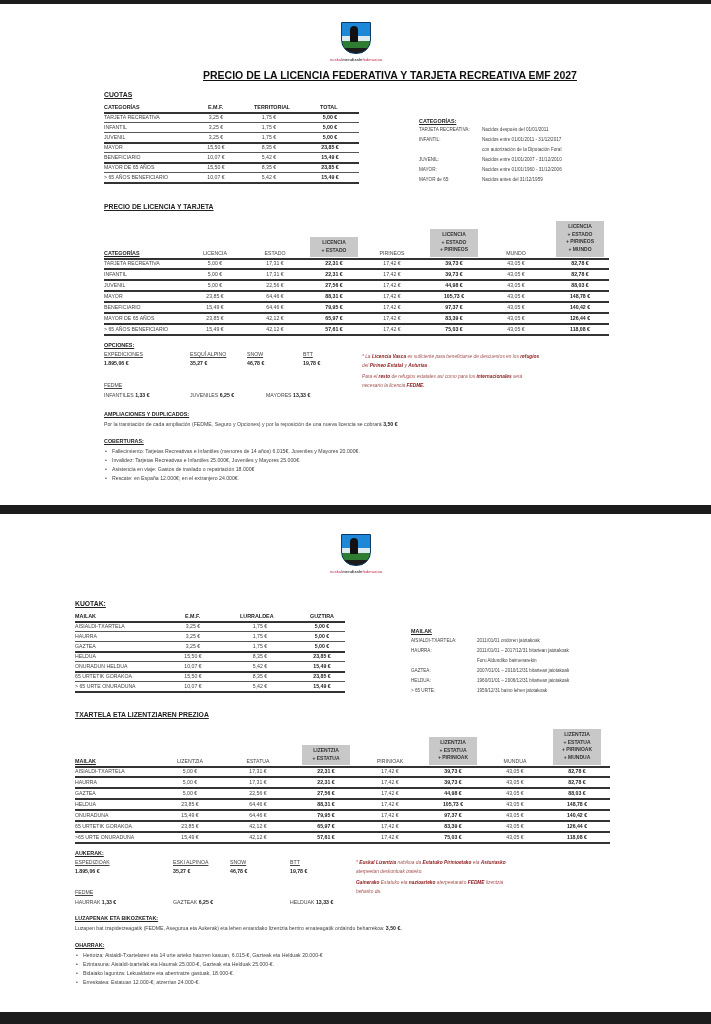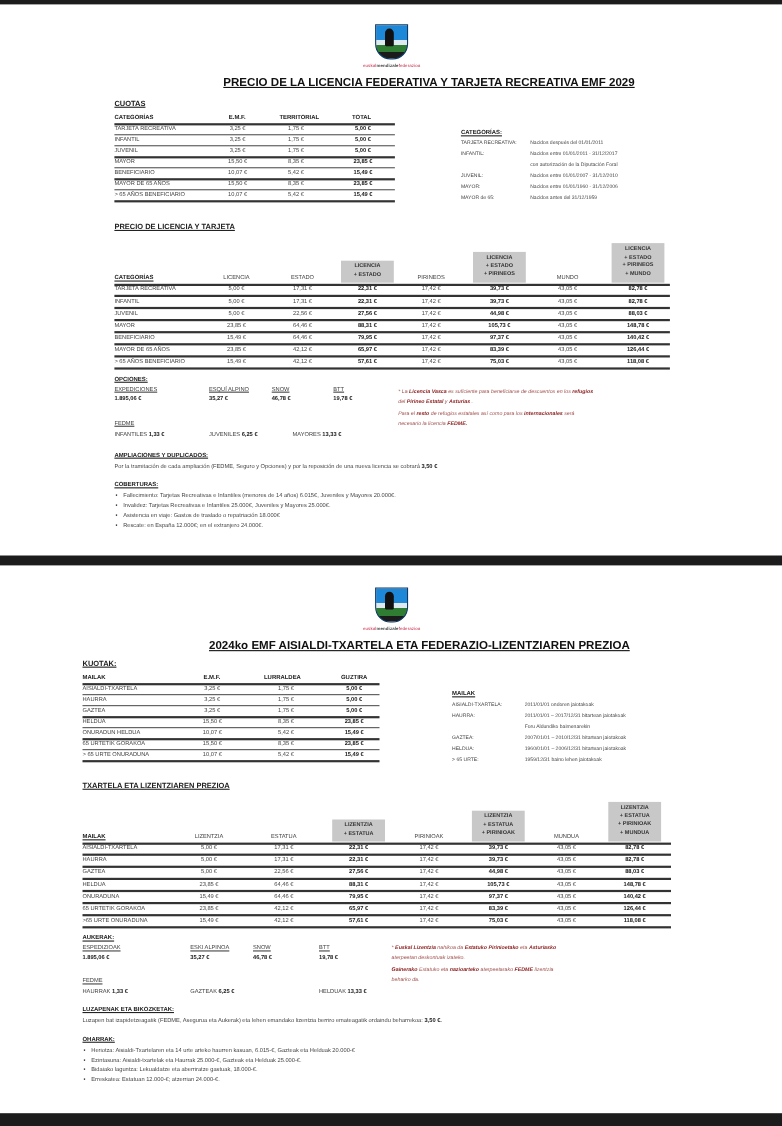--- a/index.html
+++ b/index.html
@@ -30,21 +30,21 @@
 </style>
 </head>
 <body>
 
 <div class="page" id="page1">
   <div class="logo" style="left:341px; top:18px;">
       <div class="shield"></div>
       <div class="fig"></div>
     </div>
   <div class="brand" style="left:330px; top:53px;"><span>euskal</span><b>mendizale</b><span>federazioa</span></div>
-  <div class="title" style="left:203px; top:65px;">PRECIO DE LA LICENCIA FEDERATIVA Y TARJETA RECREATIVA EMF 2029</div>
+  <div class="title" style="left:203px; top:65px;">PRECIO DE LA LICENCIA FEDERATIVA Y TARJETA RECREATIVA EMF 2027</div>
 
   <div class="sec" style="left:104px; top:87px;">CUOTAS</div>
   <div>
     <div class="hdr" style="left:104px; top:100px;">CATEGORÍAS</div>
     <div class="hdr" style="left:208px; top:100px;">E.M.F.</div>
     <div class="hdr" style="left:254px; top:100px;">TERRITORIAL</div>
     <div class="hdr" style="left:320px; top:100px;">TOTAL</div>
     <div class="hl" style="left:104px; top:108px; width:255px;"></div>
     <div id="cuotas-rows">
         <div>
@@ -269,21 +269,20 @@
       <div class="bul" style="left:112px; top:471px;">Rescate: en España 12.000€; en el extranjero 24.000€.</div>
     </div>
 </div>
 
 <div class="page" id="page2">
   <div class="logo" style="left:341px; top:20px;">
       <div class="shield"></div>
       <div class="fig"></div>
     </div>
   <div class="brand" style="left:330px; top:55px;"><span>euskal</span><b>mendizale</b><span>federazioa</span></div>
-  <div class="title" style="left:190px; top:67px;">2024ko EMF AISIALDI-TXARTELA ETA FEDERAZIO-LIZENTZIAREN PREZIOA</div>
 
   <div class="sec" style="left:75px; top:86px;">KUOTAK:</div>
   <div>
     <div class="hdr" style="left:75px; top:99px;">MAILAK</div>
     <div class="hdr" style="left:185px; top:99px;">E.M.F.</div>
     <div class="hdr" style="left:240px; top:99px;">LURRALDEA</div>
     <div class="hdr" style="left:310px; top:99px;">GUZTIRA</div>
     <div class="hl" style="left:75px; top:107px; width:270px;"></div>
     <div id="kuotak-rows">
         <div>

